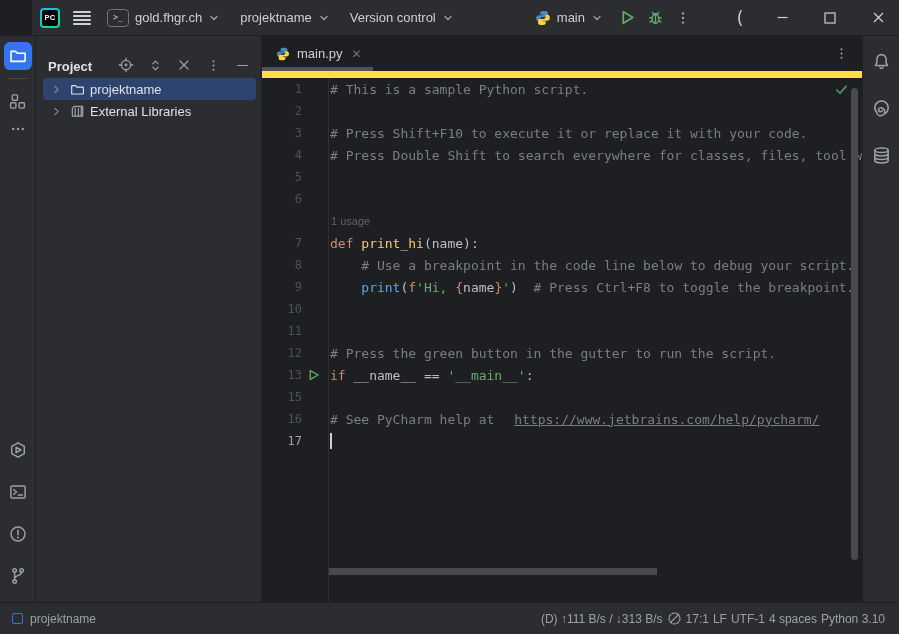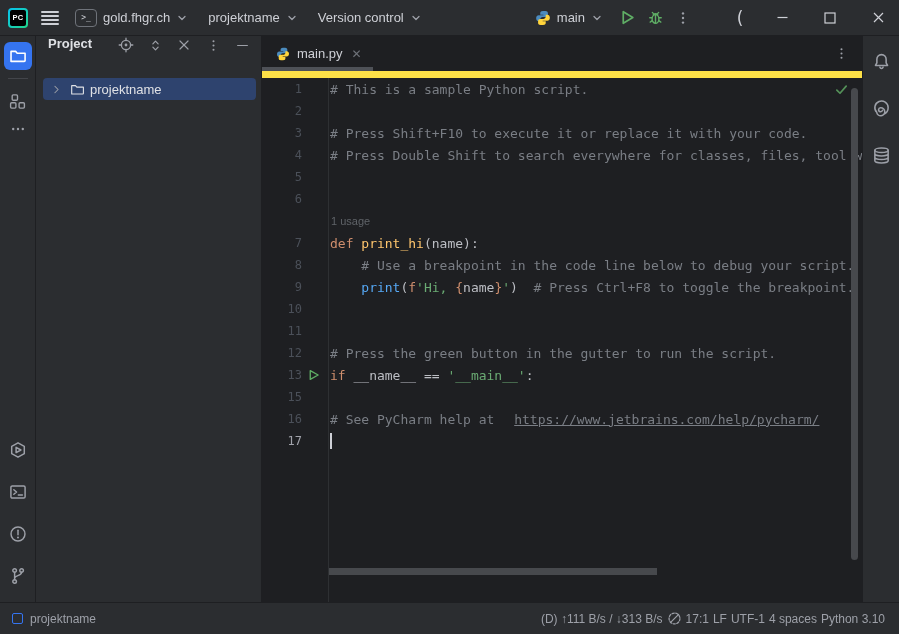--- a/index.html
+++ b/index.html
@@ -6,21 +6,21 @@
   body{
     width:899px;height:634px;overflow:hidden;position:relative;
     background:#1E1F22;font-family:"Liberation Sans",sans-serif;
     -webkit-font-smoothing:antialiased;user-select:none;
   }
   svg{display:block;}
   .ic{stroke:#9DA0A8;fill:none;stroke-width:1.3;stroke-linecap:round;stroke-linejoin:round;}
 
   
   .titlebar{height:36px;background:#2B2D30;display:flex;align-items:center;
-    padding-left:8px;border-bottom:1px solid #1E1F22;box-sizing:border-box;}
+    padding-left:8px;border-bottom:1px solid #1E1F22;box-sizing:border-box;margin-left:32px;}
   .logo{width:20px;height:20px;border-radius:4px;margin-right:13px;flex:none;
     background:linear-gradient(135deg,#07C3F2,#21D789);display:flex;align-items:center;justify-content:center;}
   .logo-inner{width:16px;height:16px;border-radius:2px;background:#000;color:#fff;
     font-size:7.5px;font-weight:bold;display:flex;align-items:center;justify-content:center;letter-spacing:.3px;}
   .burger{width:18px;height:14px;display:flex;flex-direction:column;justify-content:space-between;margin-right:16px;cursor:pointer;}
   .burger i{display:block;height:2px;background:#CED0D6;border-radius:1px;}
   .tb-widget{display:flex;align-items:center;gap:6px;color:#CED0D6;font-size:13px;
     margin-right:20px;cursor:pointer;white-space:nowrap;}
   .ssh-chip{width:20px;height:16px;border:1px solid #6F737A;border-radius:4px;color:#CED0D6;
     font-family:"DejaVu Sans Mono",monospace;font-size:8px;display:flex;align-items:center;justify-content:center;}
@@ -33,21 +33,21 @@
   
   .main{display:flex;height:566px;}
   .leftbar{width:36px;background:#2B2D30;border-right:1px solid #1E1F22;box-sizing:border-box;
     display:flex;flex-direction:column;align-items:center;padding:6px 0 12px;}
   .lb-btn{width:28px;height:28px;border-radius:6px;display:flex;align-items:center;justify-content:center;cursor:pointer;flex:none;}
   .lb-btn.active{background:#3574F0;}
   .lb-div{width:20px;border-top:1px solid #43454A;margin:8px 0;}
   .lb-bottom{margin-top:auto;display:flex;flex-direction:column;align-items:center;gap:14px;}
 
   .project-panel{width:226px;background:#2B2D30;border-right:1px solid #1E1F22;box-sizing:border-box;}
-  .panel-header{height:38px;display:flex;align-items:flex-start;padding:0 10px 0 12px;}
+  .panel-header{height:38px;display:flex;align-items:flex-end;padding:0 10px 0 12px;}
   .panel-title{color:#DFE1E5;font-size:13px;font-weight:600;}
   .ph-icons{margin-left:auto;display:flex;align-items:center;gap:11px;}
   .ph-icons .tb-btn{width:18px;height:18px;}
   .tree{padding-top:4px;font-size:13px;color:#DFE1E5;}
   .tree-row{height:22px;display:flex;align-items:center;gap:5px;margin:0 5px 0 7px;
     padding-left:5px;border-radius:4px;cursor:pointer;white-space:nowrap;}
   .tree-row.selected{background:#2E436E;}
   .tw{width:16px;height:16px;display:flex;align-items:center;justify-content:center;flex:none;}
 
   
@@ -285,20 +285,36 @@
             <svg width="13" height="13" viewBox="0 0 16 16">
               <path class="ic" d="M6 4l4 4-4 4"></path>
             </svg>
           </span>
         <span class="tw">
             <svg width="15" height="15" viewBox="0 0 16 16">
               <path d="M1.8 12.8V3.9h4.1l1.4 1.6h7V12a.8.8 0 0 1-.8.8z" fill="none" stroke="#DFE1E5" stroke-width="1.2" stroke-linejoin="round"></path>
             </svg>
           </span>
         <span>projektname</span>
+      </div>
+      <div class="tree-row">
+        <span class="tw">
+            <svg width="13" height="13" viewBox="0 0 16 16">
+              <path class="ic" d="M6 4l4 4-4 4"></path>
+            </svg>
+          </span>
+        <span class="tw">
+            <svg width="15" height="15" viewBox="0 0 16 16">
+              <g class="ic" stroke="#B4B8BF">
+                <path d="M2.5 13V4.5l2-2h9V13z"></path>
+                <path d="M5.5 4.5V13M9 4.5V13M12 2.5V13"></path>
+              </g>
+            </svg>
+          </span>
+        <span>External Libraries</span>
       </div>
     </div>
   </div>
 
   <div class="editor-col">
     <div class="tab-bar">
       <div class="tab">
         <svg width="14" height="14" viewBox="0 0 14 14">
           <path fill="#4B8BBE" d="M7 .8C4.9.8 4.6 1.8 4.6 2.8v1.3h2.7v.5H3.2C2 4.6 1 5.4 1 7.2s1 2.6 2.2 2.6h1.4V8.3c0-1.2 1-2.1 2.2-2.1h2.7c1 0 1.8-.8 1.8-1.8V2.8c0-1-.3-2-2.3-2z"></path>
           <path fill="#FFD43B" d="M7 13.2c2.1 0 2.4-1 2.4-2V9.9H6.7v-.5h4.1c1.2 0 2.2-.8 2.2-2.6S12 4.2 10.8 4.2H9.4v1.5c0 1.2-1 2.1-2.2 2.1H4.5c-1 0-1.8.8-1.8 1.8v1.6c0 1 .3 2 2.3 2z"></path>

